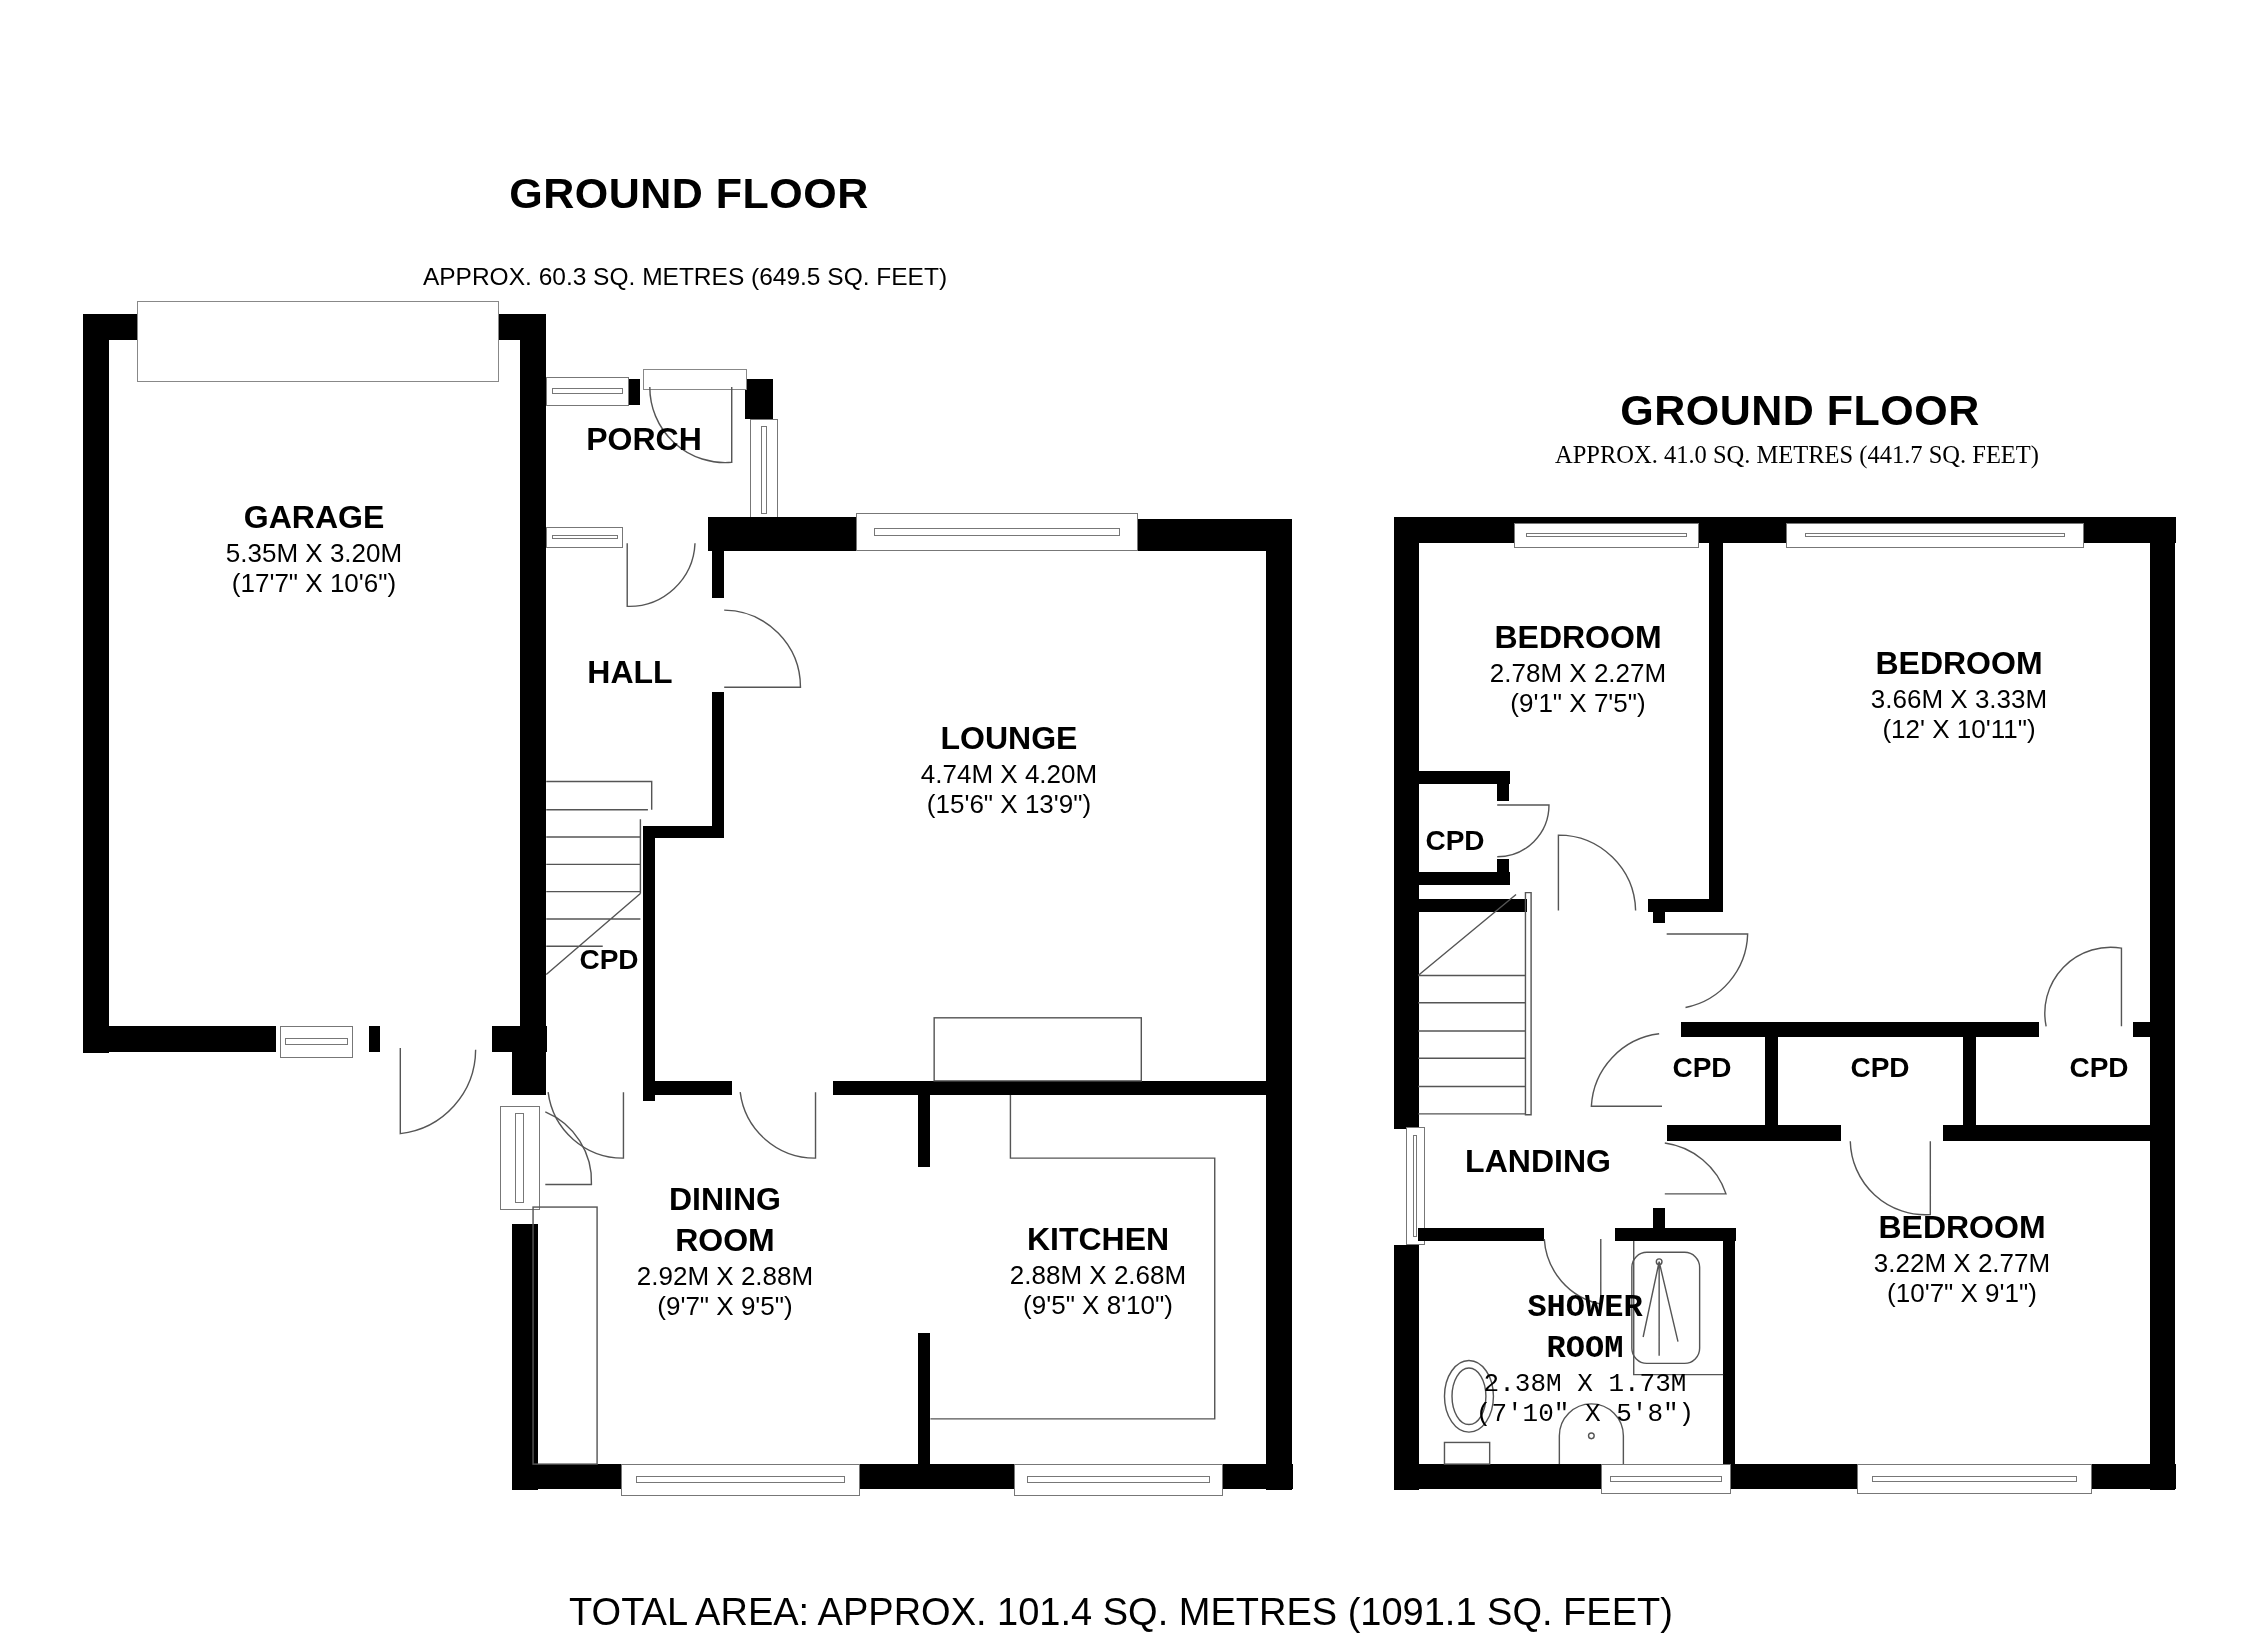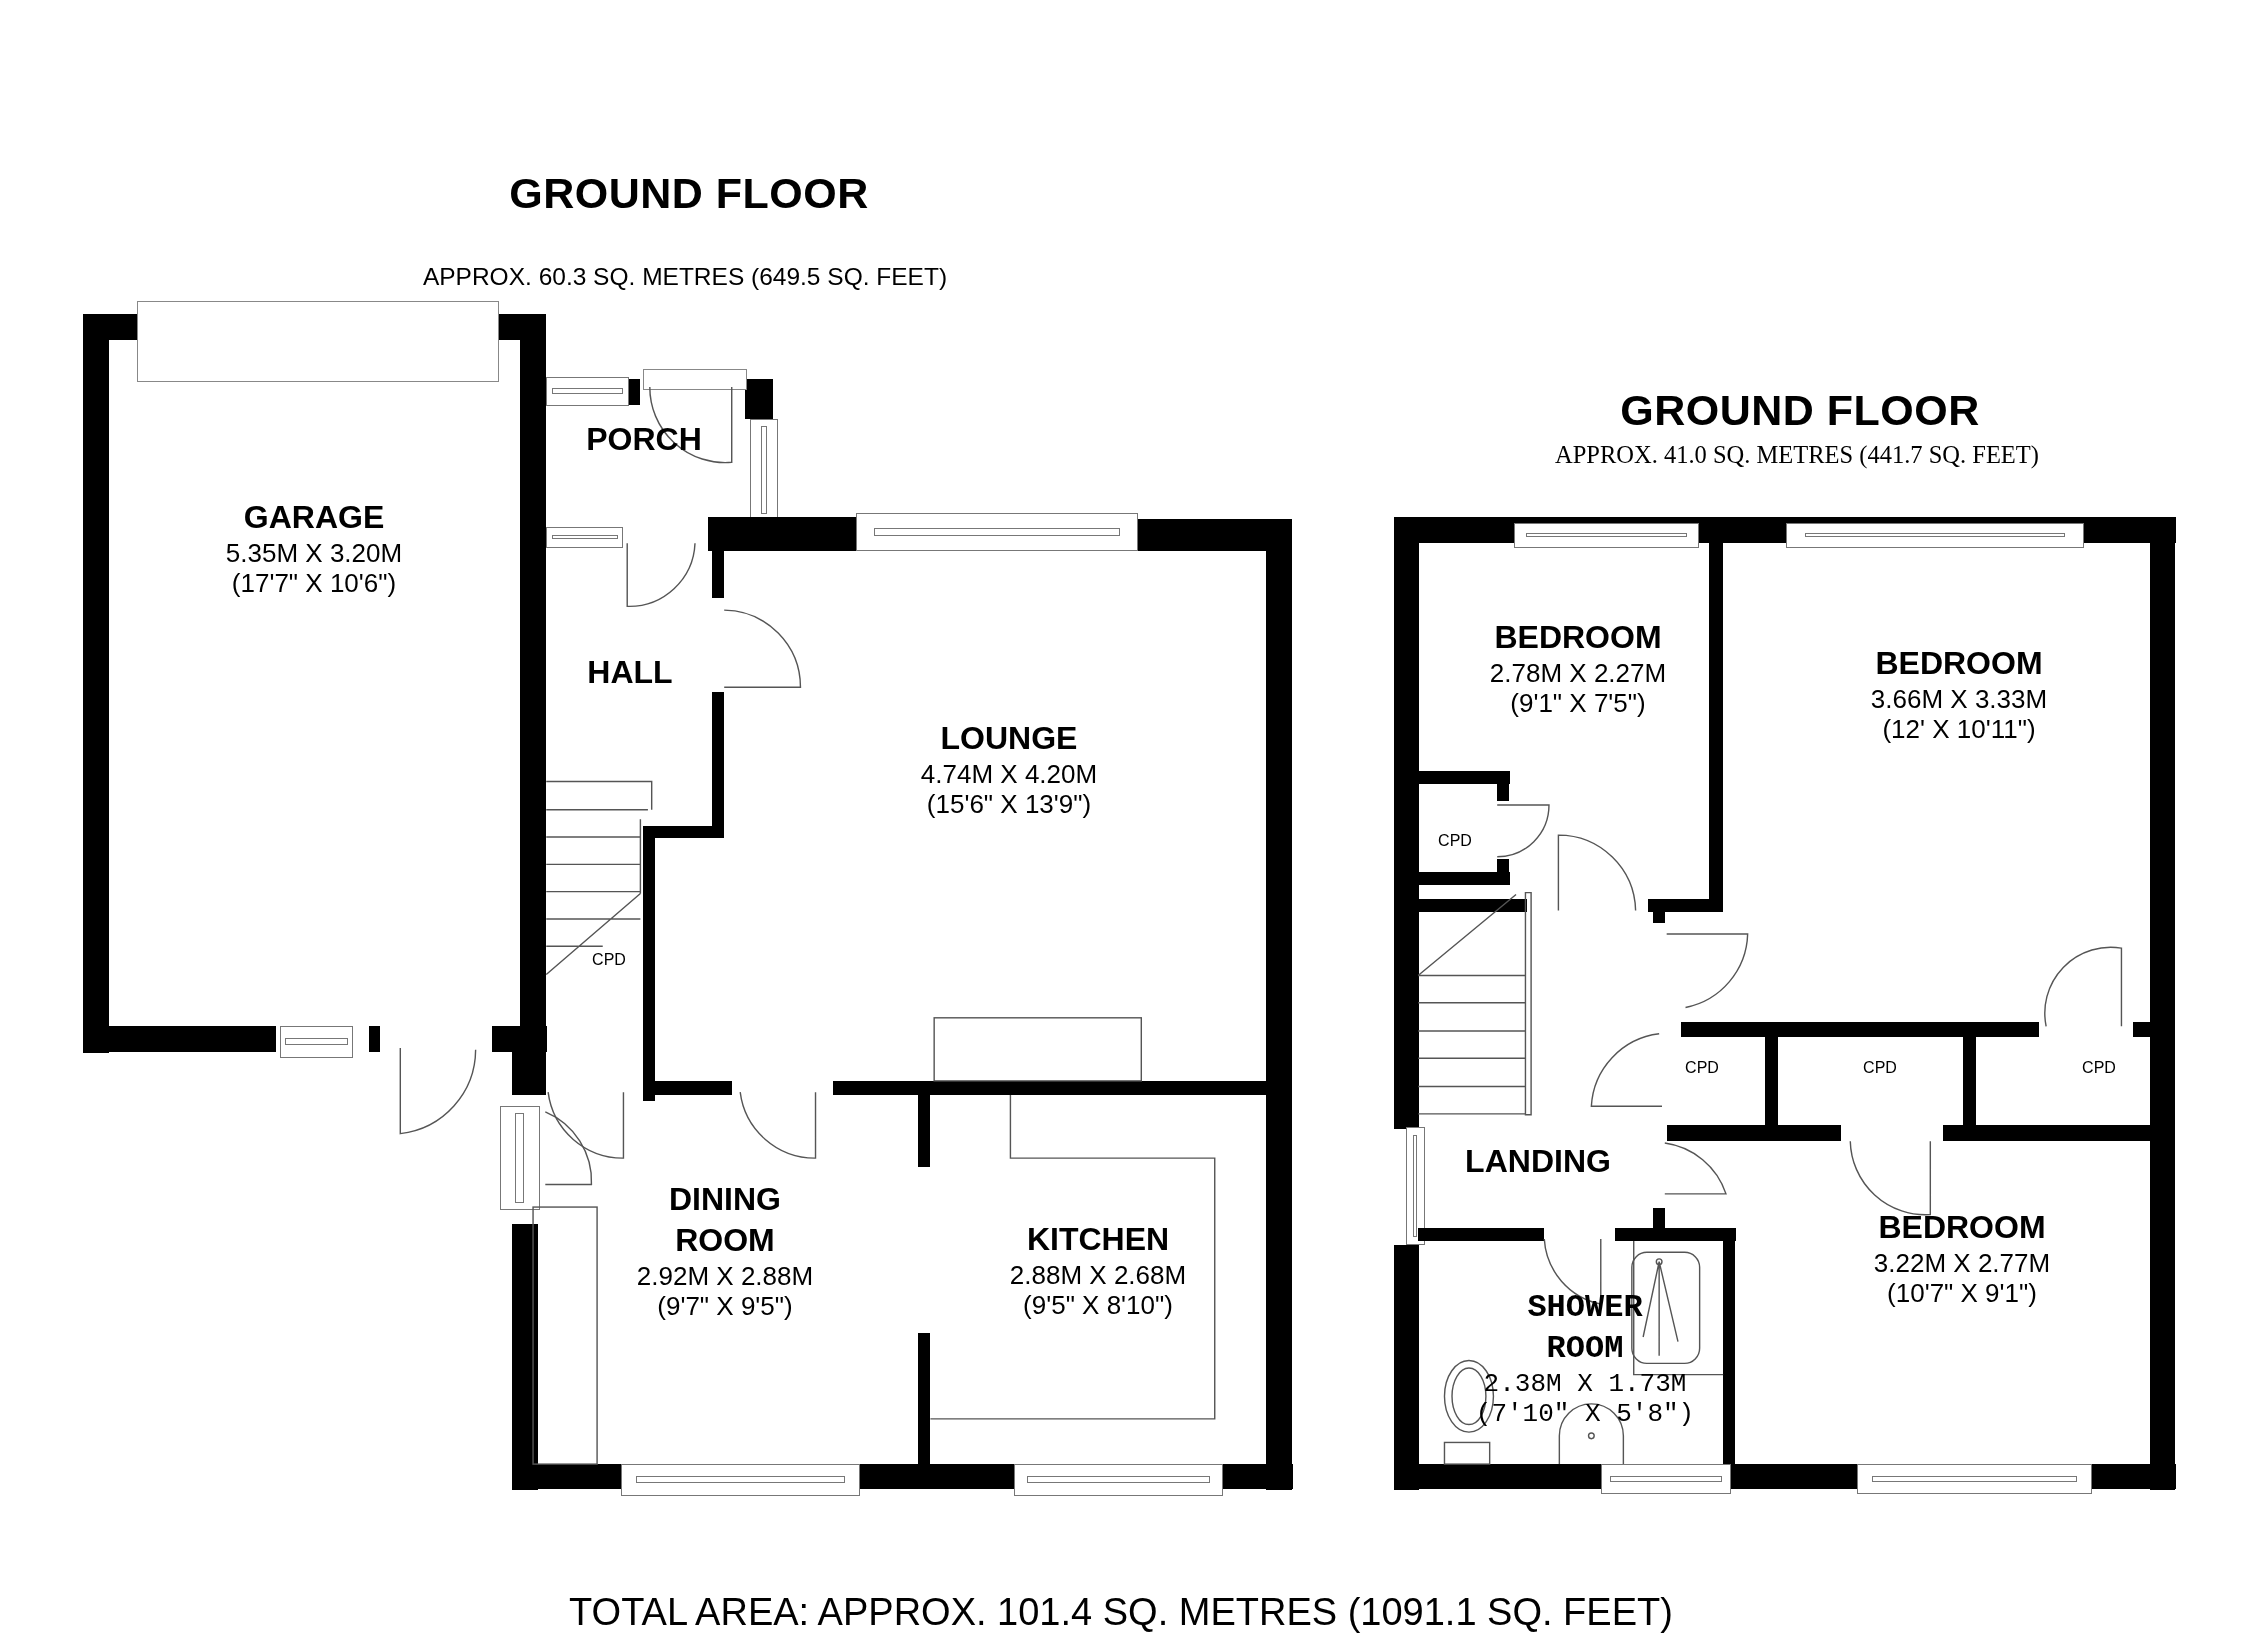--- a/index.html
+++ b/index.html
@@ -8,21 +8,21 @@
   .win{position:absolute;background:#fff;border:1.4px solid #777;box-sizing:border-box;}
   .win::before{content:"";position:absolute;left:6%;right:6%;top:38%;height:22%;border:1.4px solid #777;box-sizing:border-box;}
   .winv{position:absolute;background:#fff;border:1.4px solid #777;box-sizing:border-box;}
   .winv::before{content:"";position:absolute;top:6%;bottom:6%;left:38%;width:22%;border:1.4px solid #777;box-sizing:border-box;}
   .gdoor{position:absolute;background:#fff;border:1.9px solid #888;box-sizing:border-box;}
   .title{position:absolute;font-weight:bold;font-size:43px;text-align:center;white-space:nowrap;transform:translateX(-50%);letter-spacing:0.5px;}
   .sub{position:absolute;font-size:24.5px;text-align:center;white-space:nowrap;transform:translateX(-50%);}
   .room{position:absolute;text-align:center;transform:translateX(-50%);white-space:nowrap;line-height:1;}
   .room .name{font-weight:bold;font-size:32px;display:block;line-height:41px;}
   .room .dim{font-size:26px;display:block;line-height:30px;}
-  .cpd{position:absolute;font-weight:normal;font-size:16px;transform:translate(-50%,-50%);white-space:nowrap;}
+  .cpd{position:absolute;font-weight:bold;font-size:28px;transform:translate(-50%,-50%);white-space:nowrap;}
   .total{position:absolute;left:1121px;top:1591px;transform:translateX(-50%);font-size:38px;white-space:nowrap;}
   svg.lines{position:absolute;left:0;top:0;}
 </style>
 </head>
 <body>
 
 <div class="title" style="left:689px;top:169px;">GROUND FLOOR</div>
 <div class="sub" style="left:685px;top:240px;margin-top:23px;">APPROX. 60.3 SQ. METRES (649.5 SQ. FEET)</div>
 <div class="title" style="left:1800px;top:386px;">GROUND FLOOR</div>
 <div class="sub" style="left:1797px;top:441px;font-family:Liberation Serif, serif;">APPROX. 41.0 SQ. METRES (441.7 SQ. FEET)</div>

